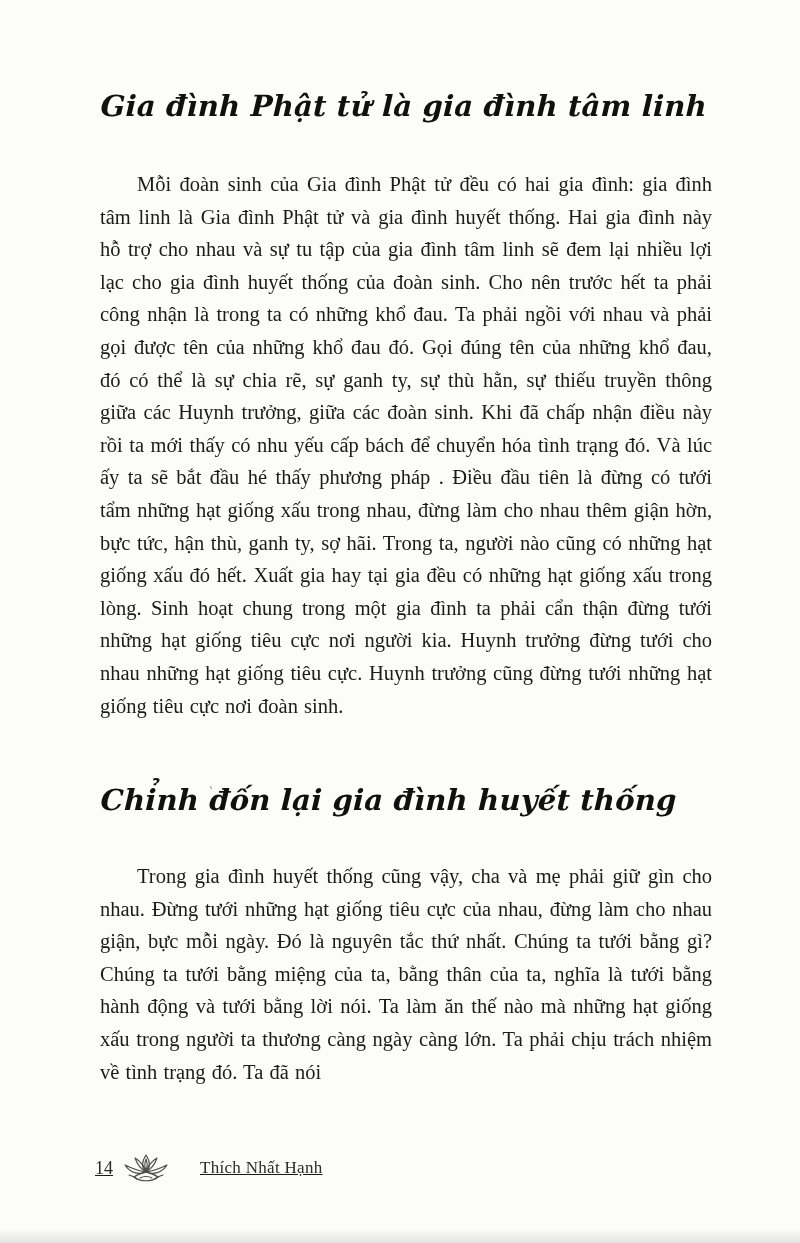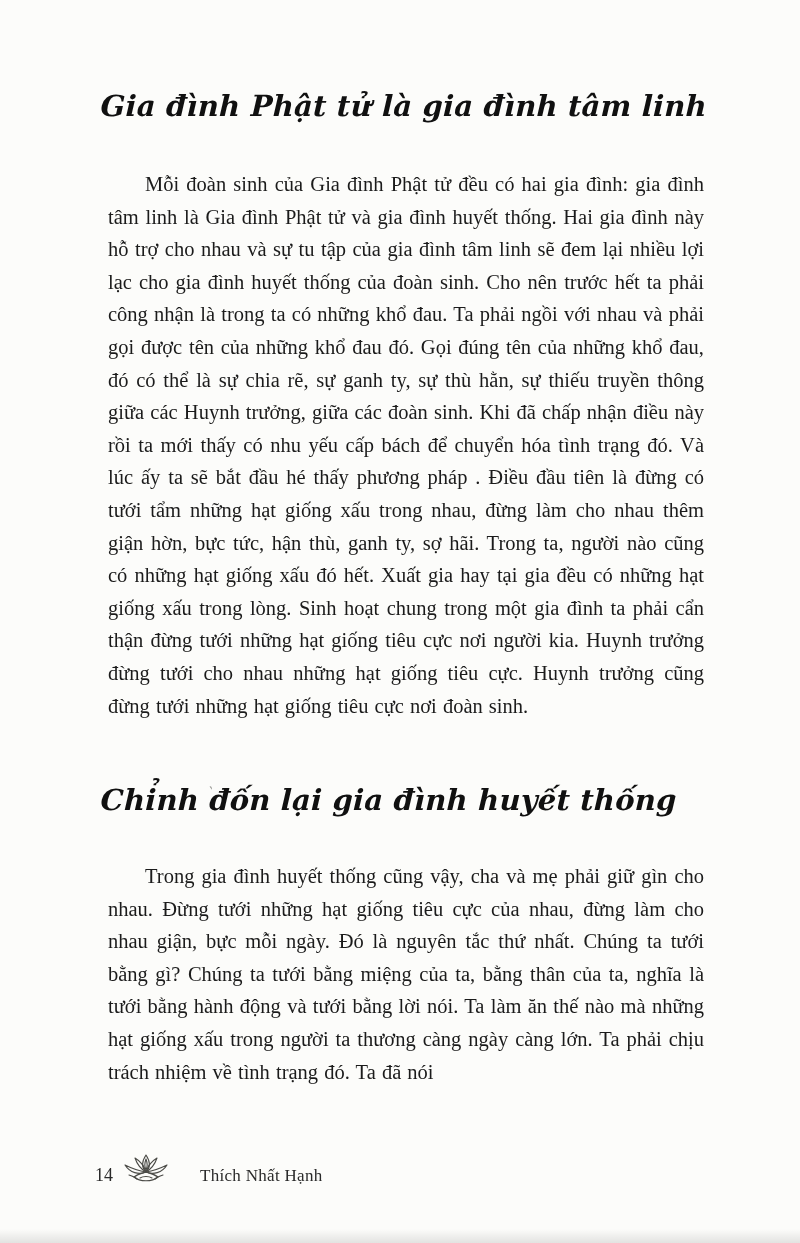--- a/index.html
+++ b/index.html
@@ -43,21 +43,21 @@
   }
   .heading-first {
     margin-bottom: 42px;
   }
   .heading-second {
     margin-top: 58px;
     margin-bottom: 40px;
   }
 
   .body-text {
-    margin: 8px;
+    margin: 0;
     font-size: 20.5px;
     line-height: 32.6px;
     text-align: justify;
     text-indent: 37px;
     color: #1b1b1b;
     word-spacing: 1px;
   }
 
   .scan-speck {
     position: absolute;
@@ -67,22 +67,23 @@
     color: #8a8a86;
     transform: rotate(18deg);
     user-select: none;
   }
 
   .footer {
     position: absolute;
     left: 95px;
     top: 1150px;
     display: flex;
-    align-items: flex-end;
+    align-items: center;
     gap: 6px;
+    text-decoration: underline;
   }
   .page-num {
     font-size: 18px;
     color: #2a2a2a;
   }
   .flower {
     display: inline-flex;
     align-items: center;
   }
   .author {

